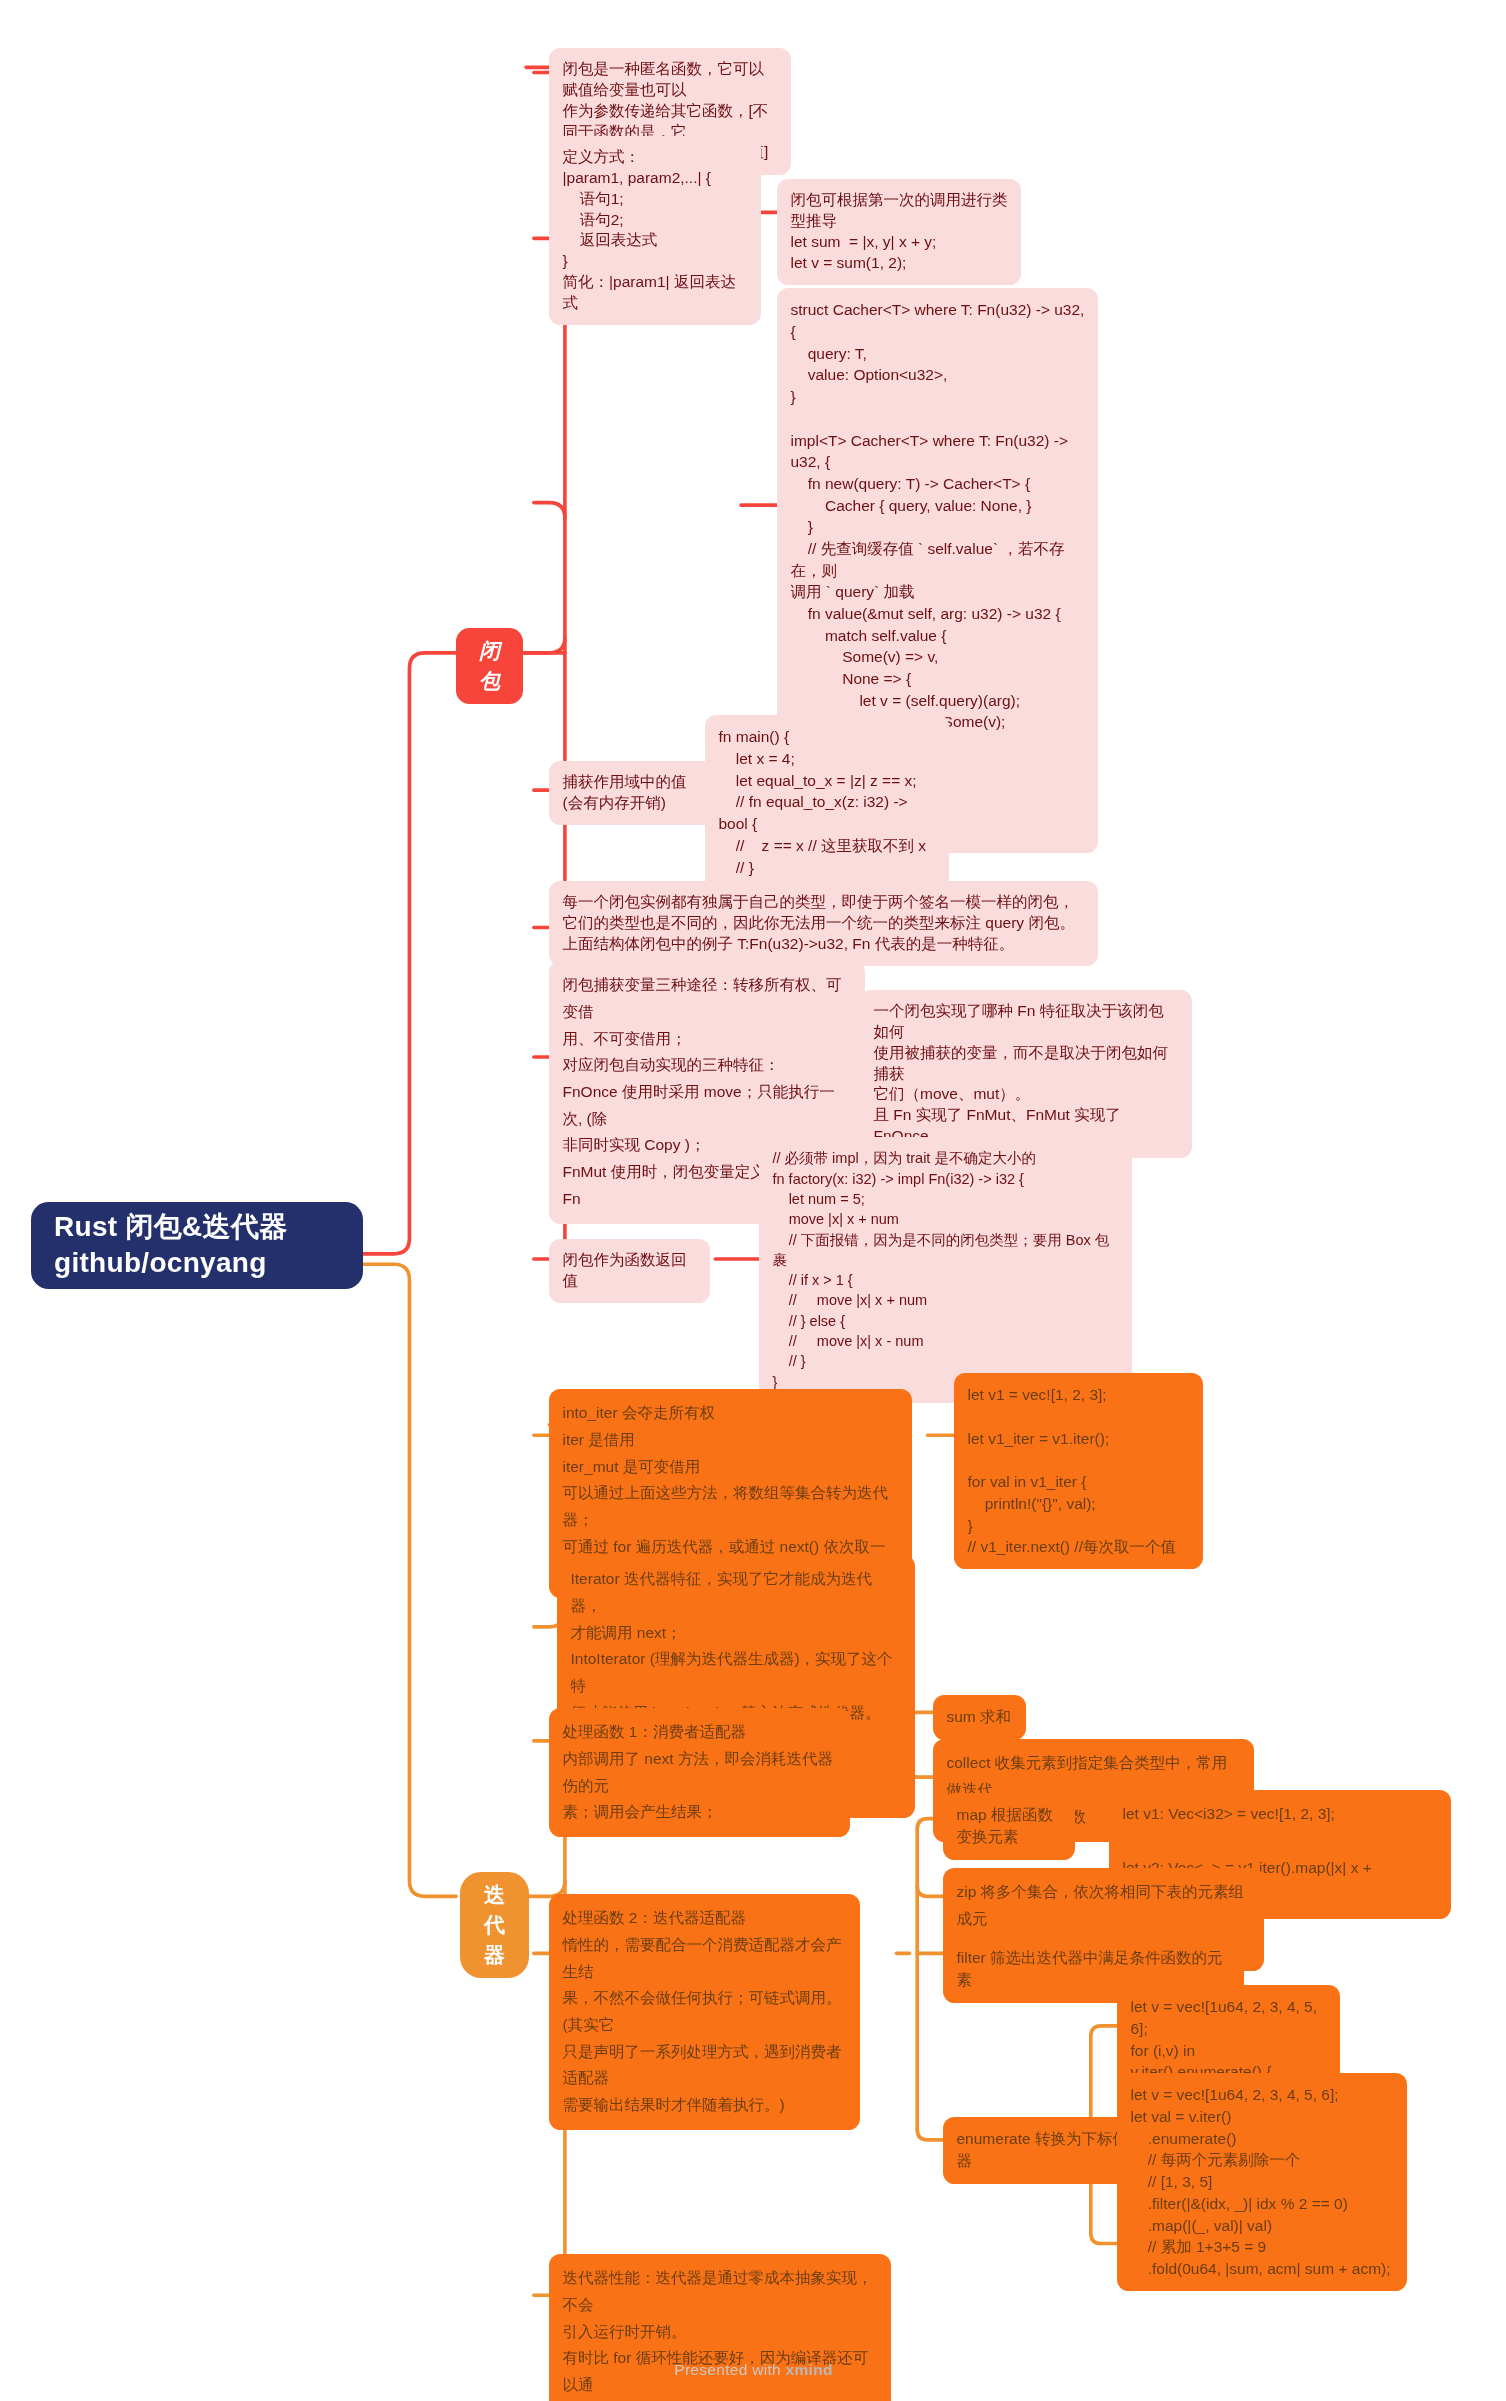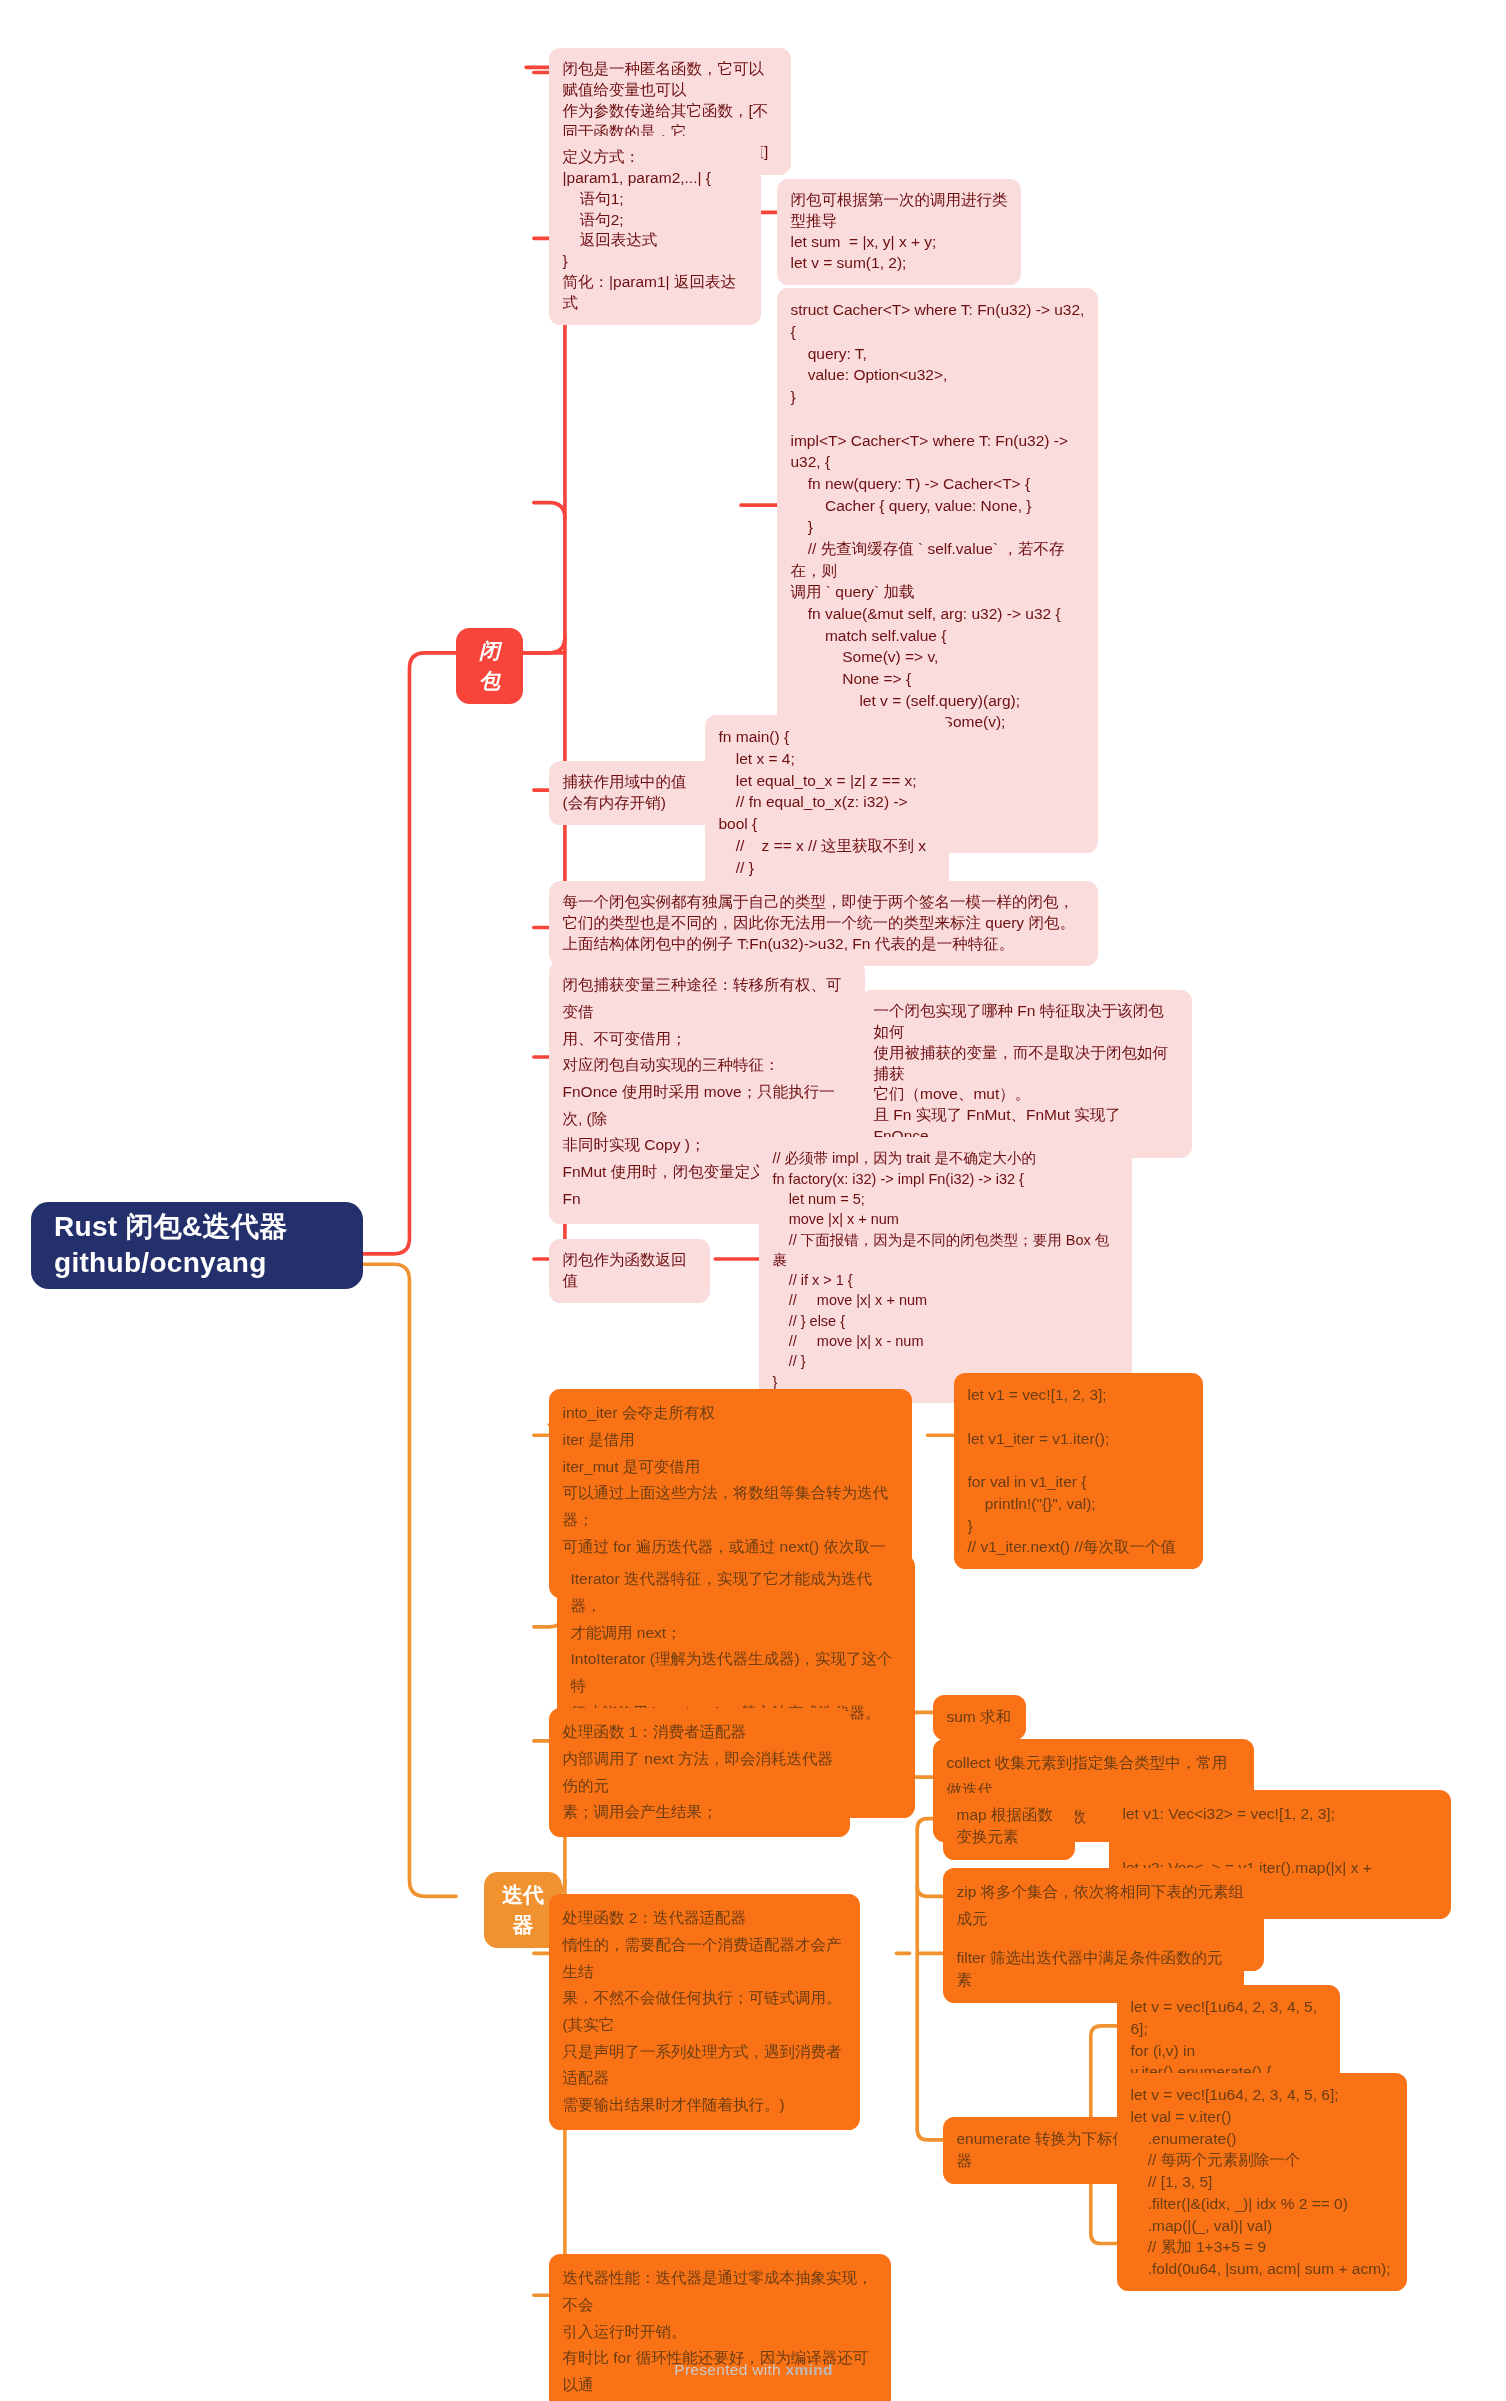--- a/index.html
+++ b/index.html
@@ -133,21 +133,21 @@
       <path d="M2105 4130 L2105 4310 Q2105 4330 2125 4330 L2155 4330"></path>
 
       <path d="M2075 3510 L2140 3510"></path>
     </g>
   </svg>
 
   <div class="node root" style="left:31px;top:1202px;width:332px;">Rust 闭包&amp;迭代器
 github/ocnyang</div>
 
   <div class="node branch red" style="left:456px;top:628px;width:67px;">闭包</div>
-  <div class="node branch orange" style="left:484px;top:1872px;width:78px;">迭代器</div>
+  <div class="node branch orange" style="left:460px;top:1872px;width:69px;border-radius:21px;">迭代器</div>
 
   <div class="node card red tight" style="left:549px;top:48px;width:242px;">闭包是一种匿名函数，它可以赋值给变量也可以
 作为参数传递给其它函数，[不同于函数的是，它
 允许捕获调用者作用域中的值]</div>
 
   <div class="node card red tight" style="left:549px;top:136px;width:212px;">定义方式：
 |param1, param2,...| {
     语句1;
     语句2;
     返回表达式

